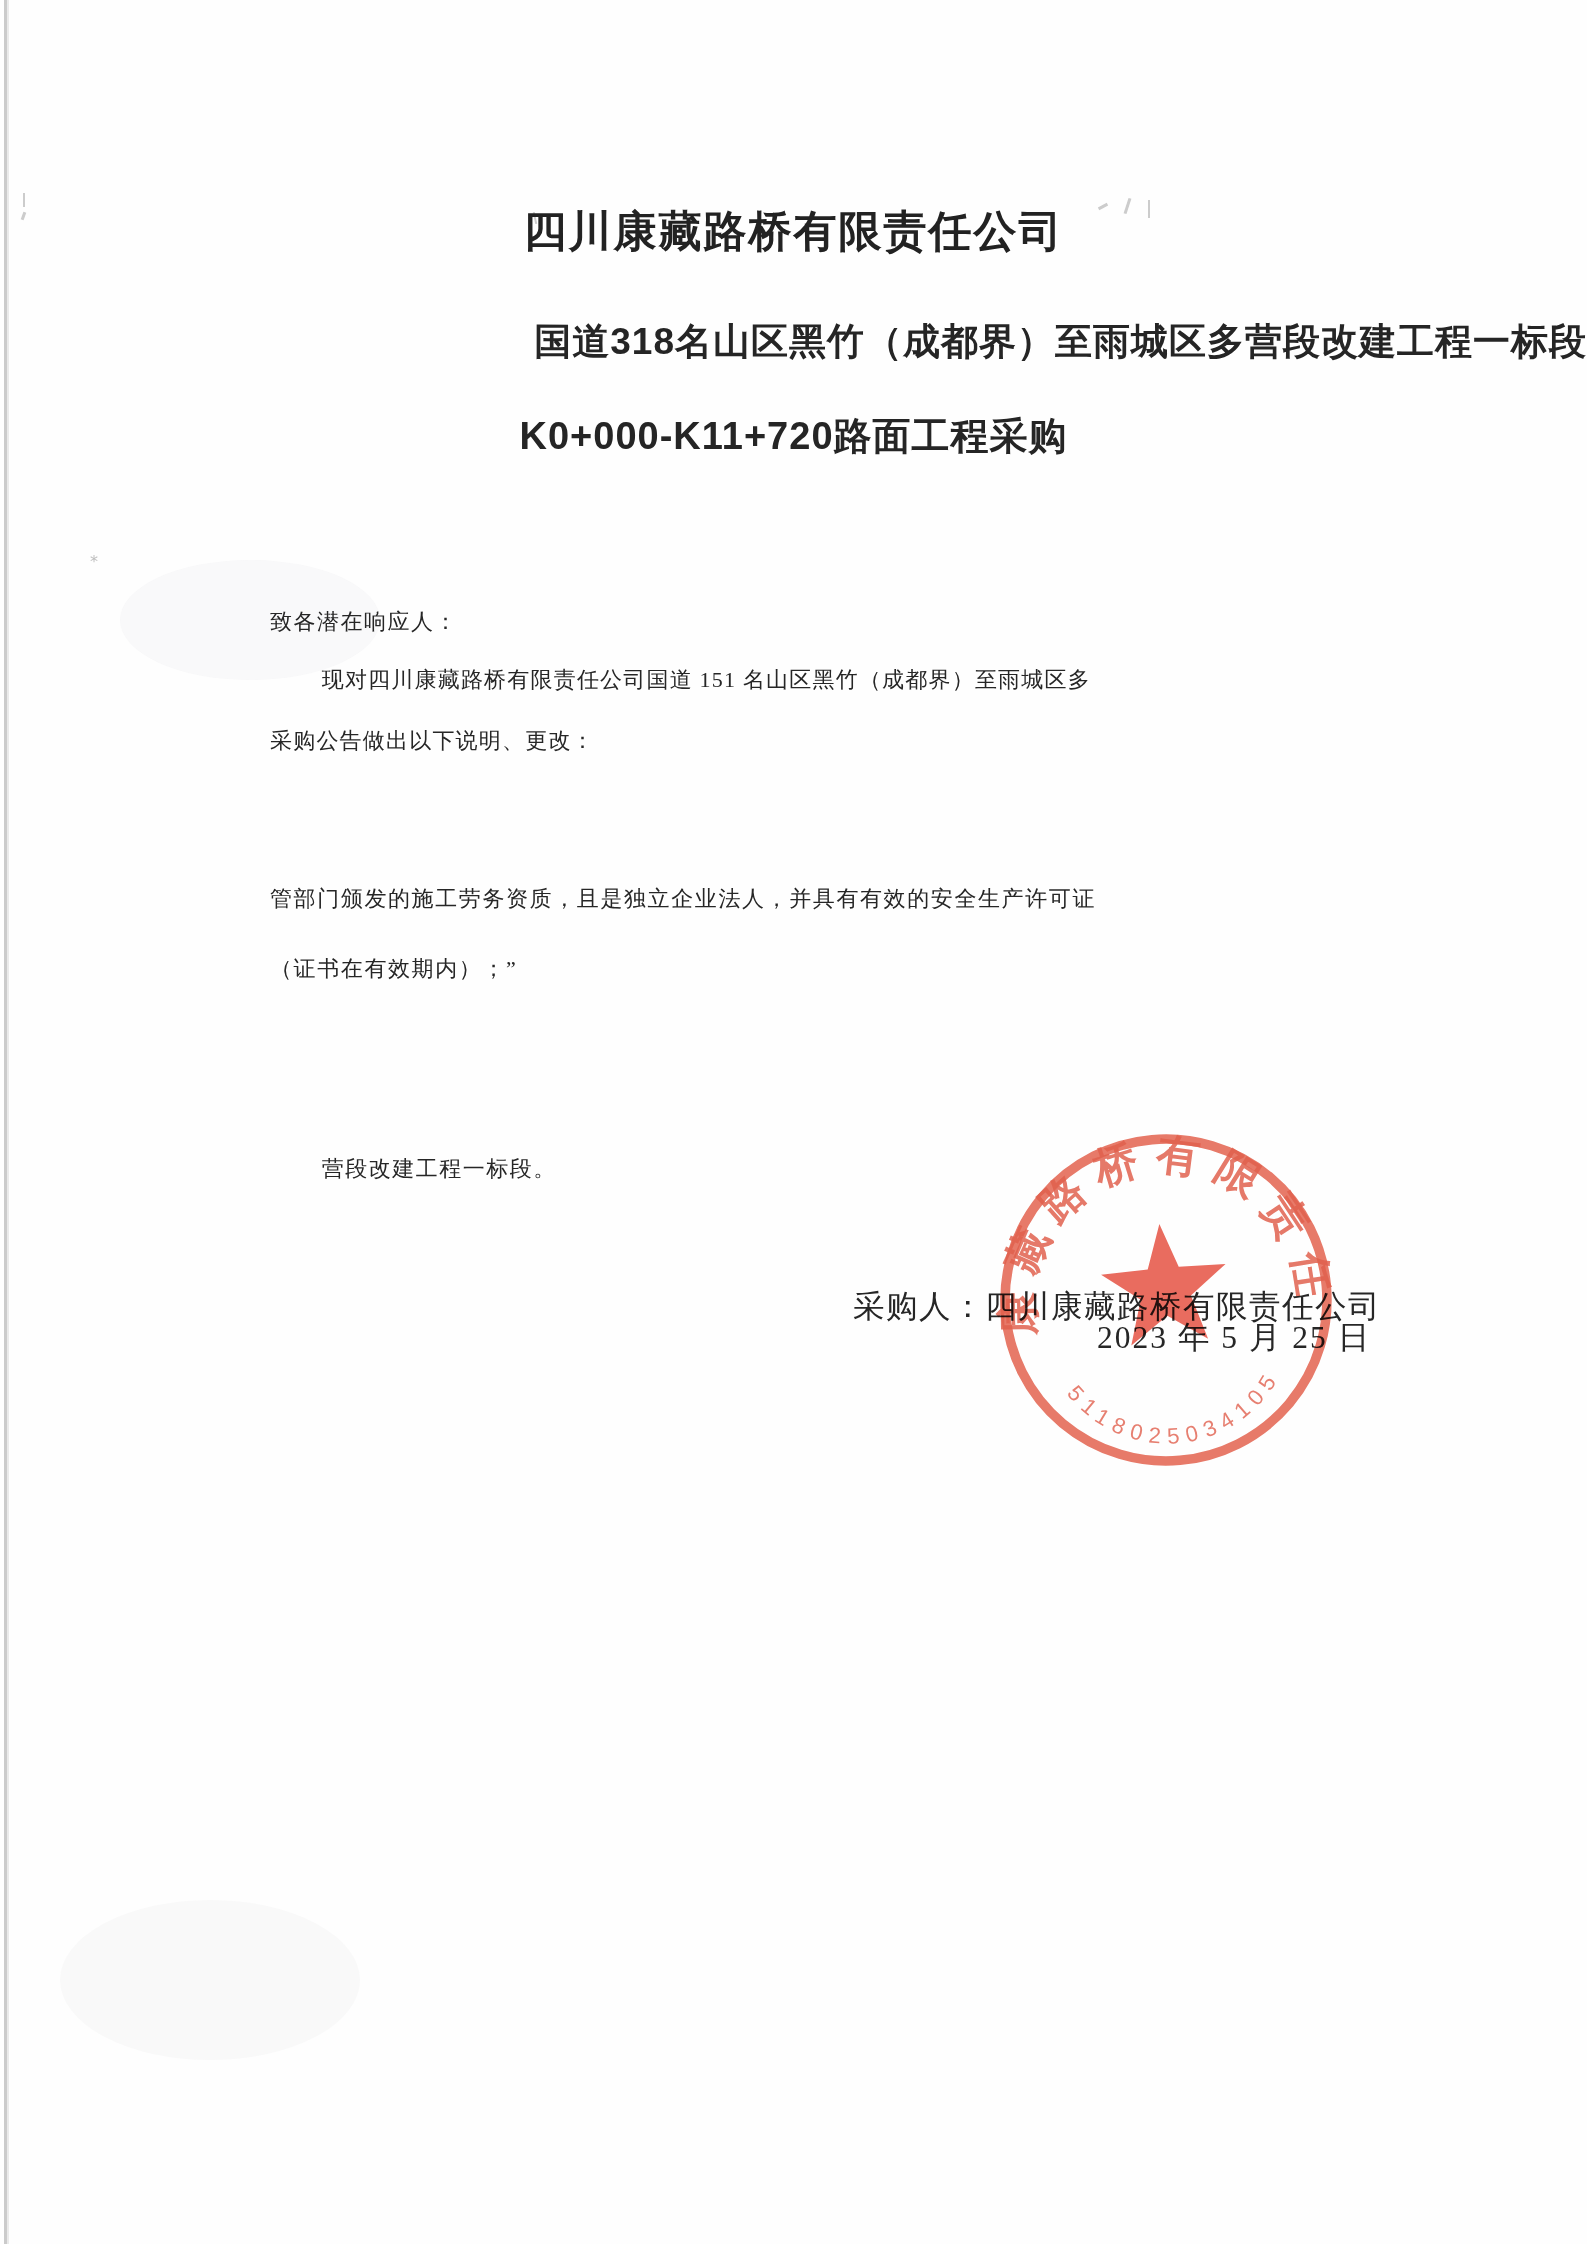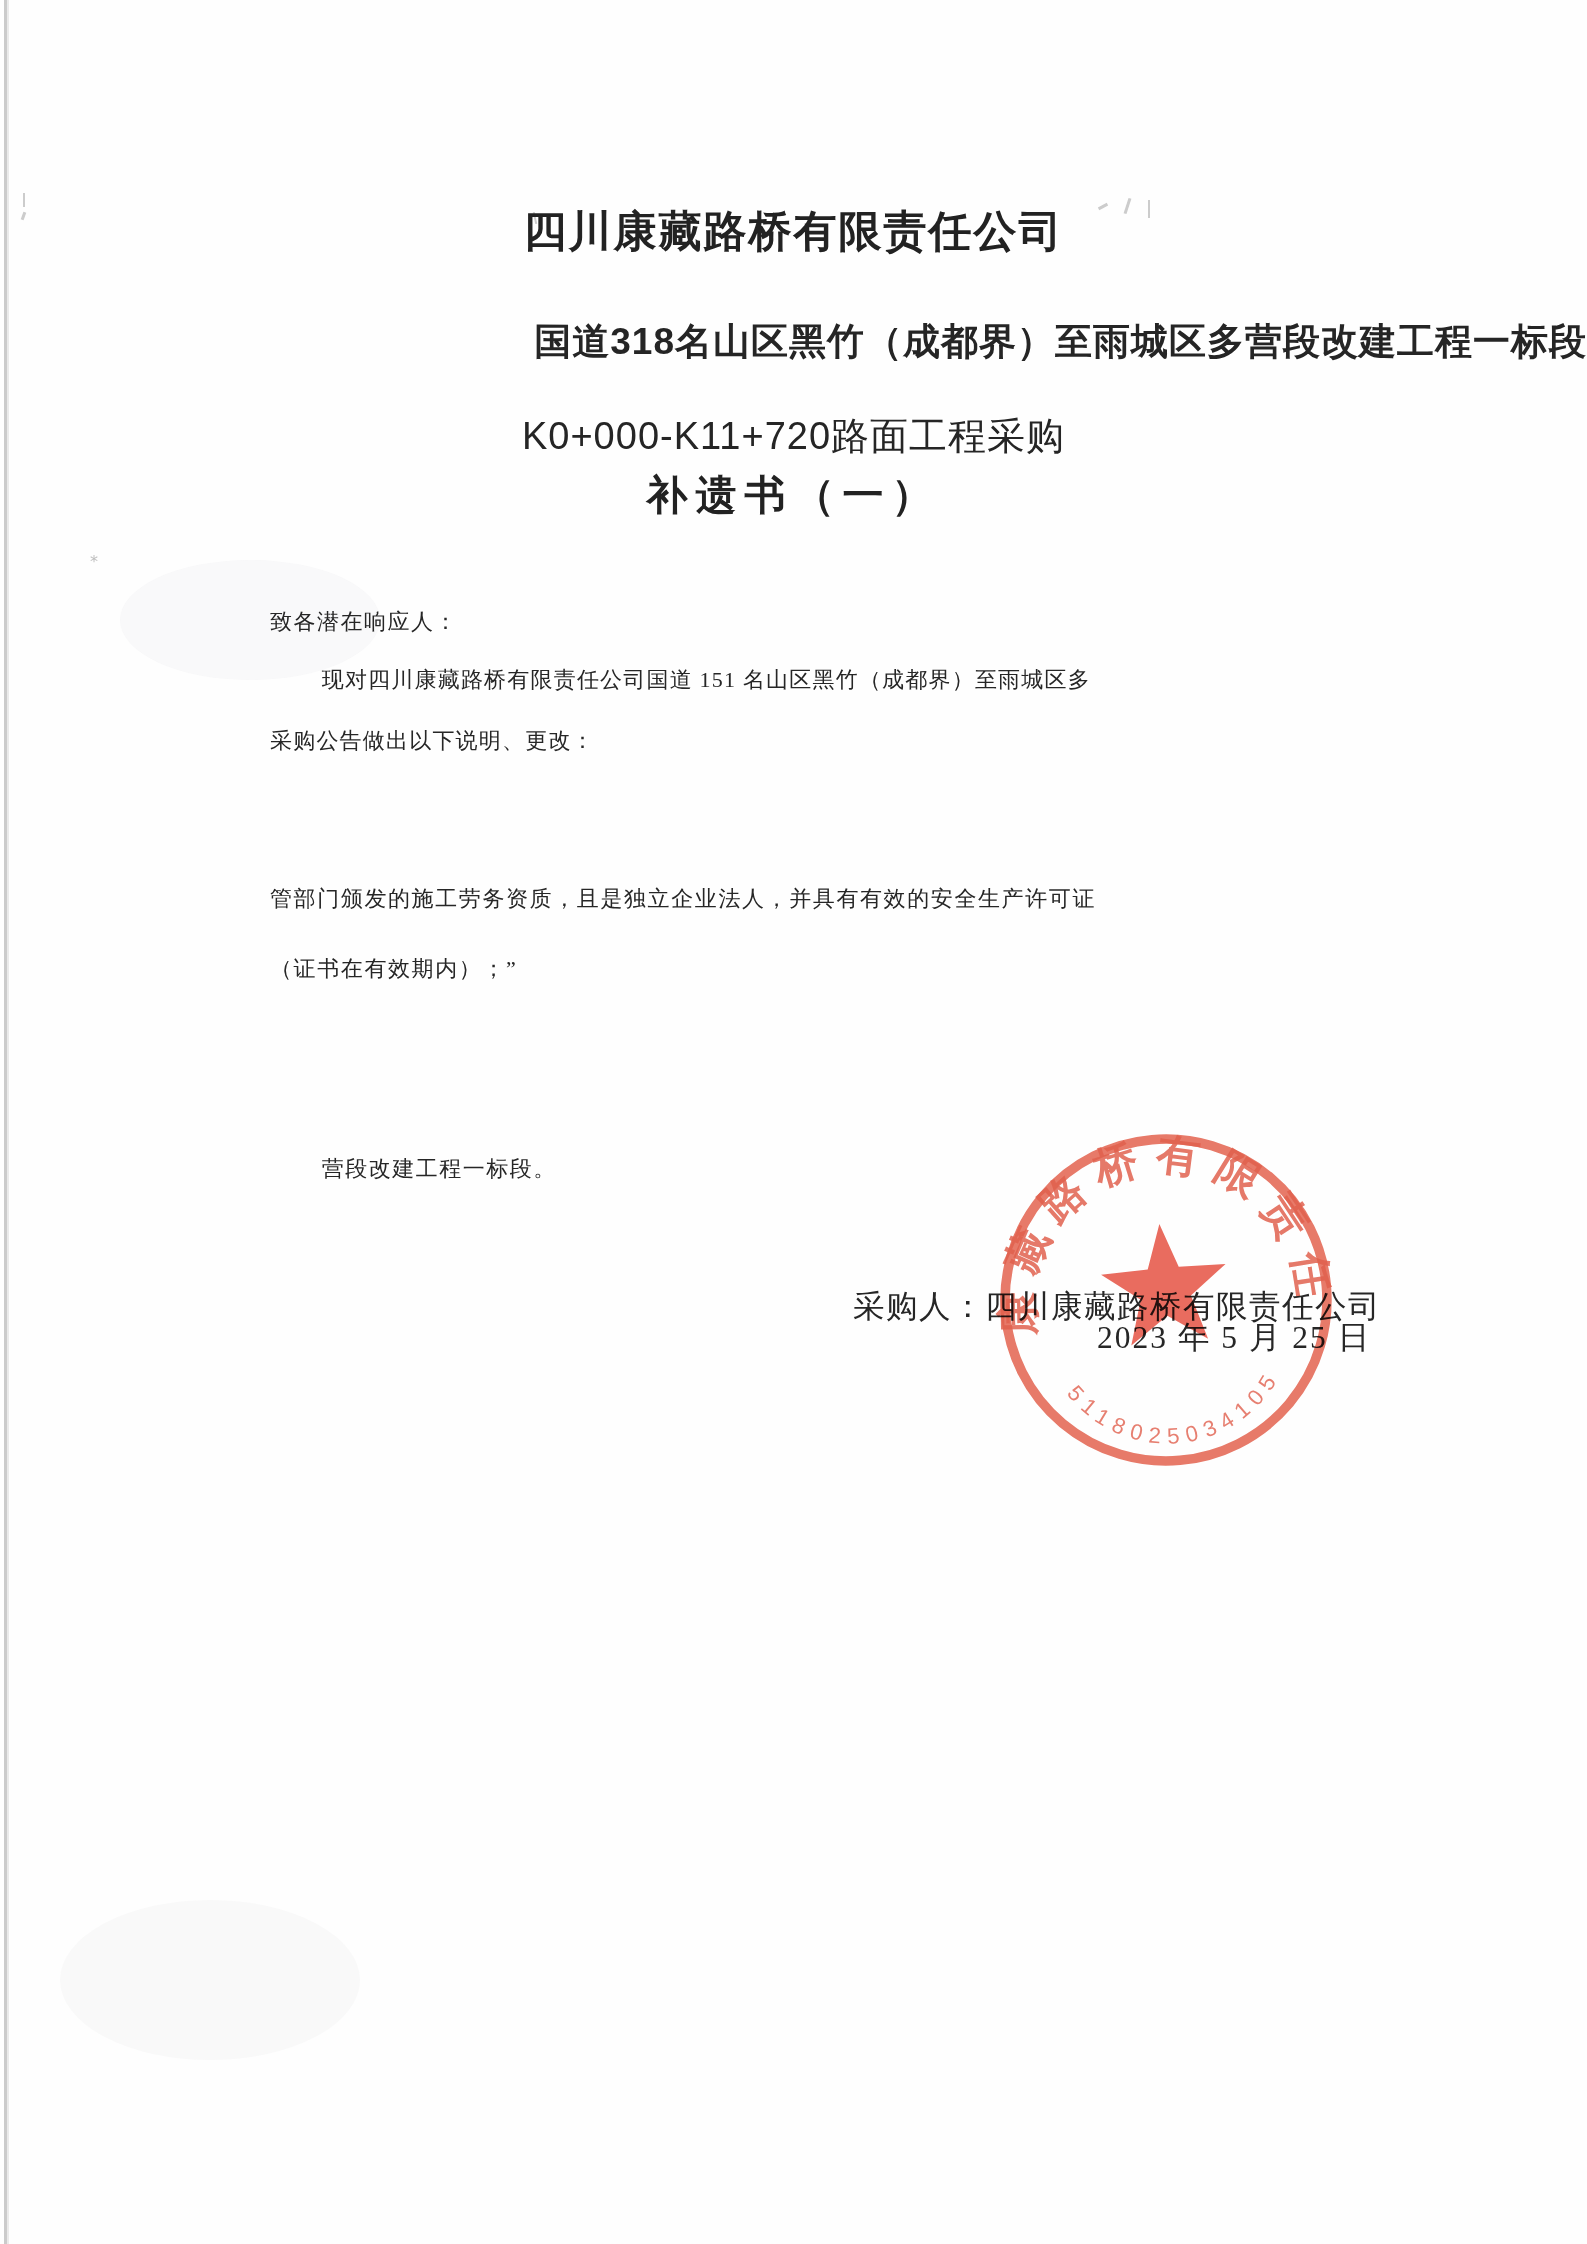--- a/index.html
+++ b/index.html
@@ -39,21 +39,21 @@
   .sub1 {
     position: absolute; top: 317px; left: 0; width: 100%;
     text-align: right;
     font-family: "Liberation Sans", sans-serif;
     font-weight: 700; font-size: 37px; letter-spacing: 1px; color: #252525;
   }
   .sub2 {
     position: absolute; top: 411px; left: 0; width: 100%;
     text-align: center;
     font-family: "Liberation Sans", sans-serif;
-    font-weight: 400; font-size: 38px; letter-spacing: 1px; color: #252525;
+    font-weight: 700; font-size: 38px; letter-spacing: 1px; color: #252525;
   }
   .sub3 {
     position: absolute; top: 468px; left: 0; width: 100%;
     text-align: center;
     font-weight: 700; font-size: 41px; letter-spacing: 8px; color: #222;
   }
   .body-block { position: absolute; left: 270px; width: 1078px; font-size: 22px; color: #262626; }
   .salutation { top: 607px; letter-spacing: 1.5px; }
   .para1 { top: 649px; line-height: 61px; letter-spacing: 1.2px; }
   .para2 { top: 864px; line-height: 70px; letter-spacing: 1.6px; }
@@ -88,21 +88,20 @@
   <div class="pencil-line" style="left:22px; top:212px; width:3px; height:8px; transform:rotate(20deg);"></div>
   <div class="pencil-line" style="left:534px; top:212px; width:2px; height:12px; transform:rotate(-12deg);"></div>
   <div class="pencil-line" style="left:1098px; top:205px; width:10px; height:3px; transform:rotate(-28deg);"></div>
   <div class="pencil-line" style="left:1126px; top:198px; width:3px; height:16px; transform:rotate(18deg);"></div>
   <div class="pencil-line" style="left:1148px; top:200px; width:2px; height:18px;"></div>
   <span class="pencil" style="left:90px; top:552px;">*</span>
 
   <div class="doc-title">四川康藏路桥有限责任公司</div>
   <div class="sub1">国道318名山区黑竹（成都界）至雨城区多营段改建工程一标段</div>
   <div class="sub2">K0+000-K11+720路面工程采购</div>
-  <div class="sub3">补遗书（一）</div>
 
   <div class="body-block salutation">致各潜在响应人：</div>
 
   <div class="body-block para1">
     <div class="indent">现对四川康藏路桥有限责任公司国道 151 名山区黑竹（成都界）至雨城区多</div>
     <div>采购公告做出以下说明、更改：</div>
   </div>
 
   <div class="body-block para2">
     <div>管部门颁发的施工劳务资质，且是独立企业法人，并具有有效的安全生产许可证</div>

